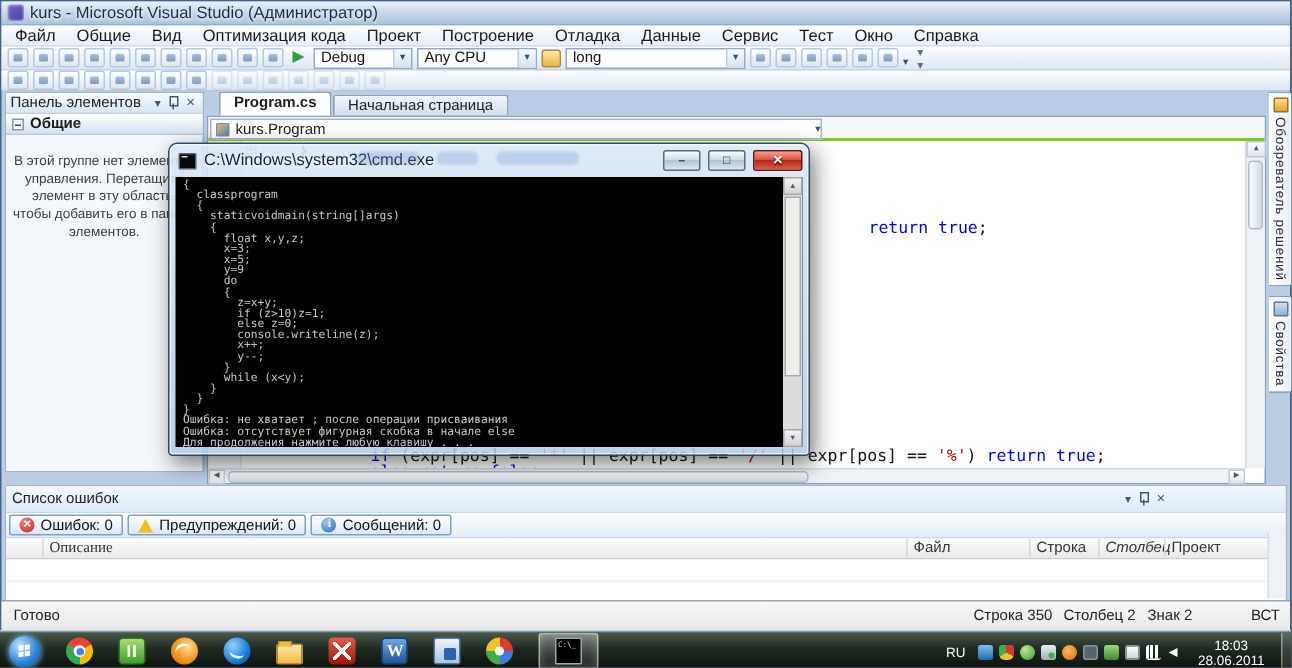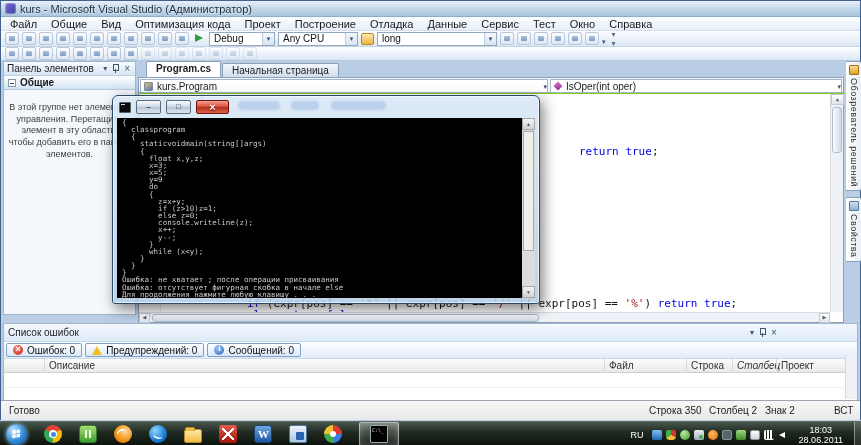--- a/index.html
+++ b/index.html
@@ -272,25 +272,20 @@
           <span class="etab active">Program.cs</span>
           <span class="etab">Начальная страница</span>
         </div>
       <div class="epanel">
         <div class="navrow">
           <span class="nav-combo nc-left">
             <span class="class-ico"></span>
             <span>kurs.Program</span>
             <span class="carr" style="margin-left:auto;height:12px;border:none;background:none"></span>
           </span>
-          <span class="nav-combo nc-right">
-            <span class="method-ico"></span>
-            <span>IsOper(int oper)</span>
-            <span class="carr" style="margin-left:auto;height:12px;border:none;background:none"></span>
-          </span>
         </div>
         <div class="code">
           <span class="selmargin"></span>
           <span class="fold"></span>
           <span class="cline c-pl" style="left:60px;top:1px">}</span>
           <span class="cline" id="line-return" style="left:440px;top:52px"><span class="c-kw">return</span><span class="c-pl"> </span><span class="c-kw">true</span><span class="c-pl">;</span></span>
           <span class="cline" id="line-if" style="left:108px;top:204px"><span class="c-kw">if</span><span class="c-pl"> (expr[pos] == </span><span class="c-str">'*'</span><span class="c-pl"> || expr[pos] == </span><span class="c-str">'/'</span><span class="c-pl"> || expr[pos] == </span><span class="c-str">'%'</span><span class="c-pl">) </span><span class="c-kw">return</span><span class="c-pl"> </span><span class="c-kw">true</span><span class="c-pl">;</span></span>
           <span class="cline" id="line-else" style="left:108px;top:215px"><span class="c-kw">else</span><span class="c-pl"> </span><span class="c-kw">return</span><span class="c-pl"> </span><span class="c-kw">false</span><span class="c-pl">;</span></span>
           <span class="vscroll">
             <span class="sbtn sb-u"></span>
@@ -333,21 +328,21 @@
           <span class="efilter">
             <span class="fico fico-warning"></span>
             <span>Предупреждений: 0</span>
           </span>
           <span class="efilter">
             <span class="fico fico-info"></span>
             <span>Сообщений: 0</span>
           </span>
         </div>
       <div class="gridhead" id="gcols">
-          <span class="gcol" style="left: 40px; width: 574px;">Описание</span>
+          <span class="gcol" style="left: 24px; width: 574px; font-family: Liberation Serif, serif;">Описание</span>
           <span class="gcol" style="left: 600px; width: 80px;">Файл</span>
           <span class="gcol" style="left: 682px; width: 44px;">Строка</span>
           <span class="gcol" style="left: 728px; width: 42px; font-style: italic;">Столбец</span>
           <span class="gcol" style="left: 772px; width: 62px;">Проект</span>
         </div>
       <div class="gbody">
         <div class="grow"></div>
         <div class="grow"></div>
       </div>
       <span class="escroll"></span>
@@ -358,20 +353,21 @@
       <span class="st-line">Строка 350</span>
       <span class="st-col">Столбец 2</span>
       <span class="st-chr">Знак 2</span>
       <span class="st-mode">ВСТ</span>
     </div>
   </div>
 
   <div class="cmd">
     <div class="cmd-titlebar">
       <span class="cmd-ico"></span>
+      <span class="cmd-title">C:\Windows\system32\cmd.exe</span>
       <span class="smudge" style="left:125px;width:42px"></span>
       <span class="smudge" style="left:178px;width:28px"></span>
       <span class="smudge" style="left:218px;width:55px"></span>
       <span class="wbtn btn-min"></span>
       <span class="wbtn btn-max"></span>
       <span class="wbtn btn-close"></span>
     </div>
     <div class="cmd-body">
       <pre class="cmd-pre" id="consoleText">{
   classprogram

